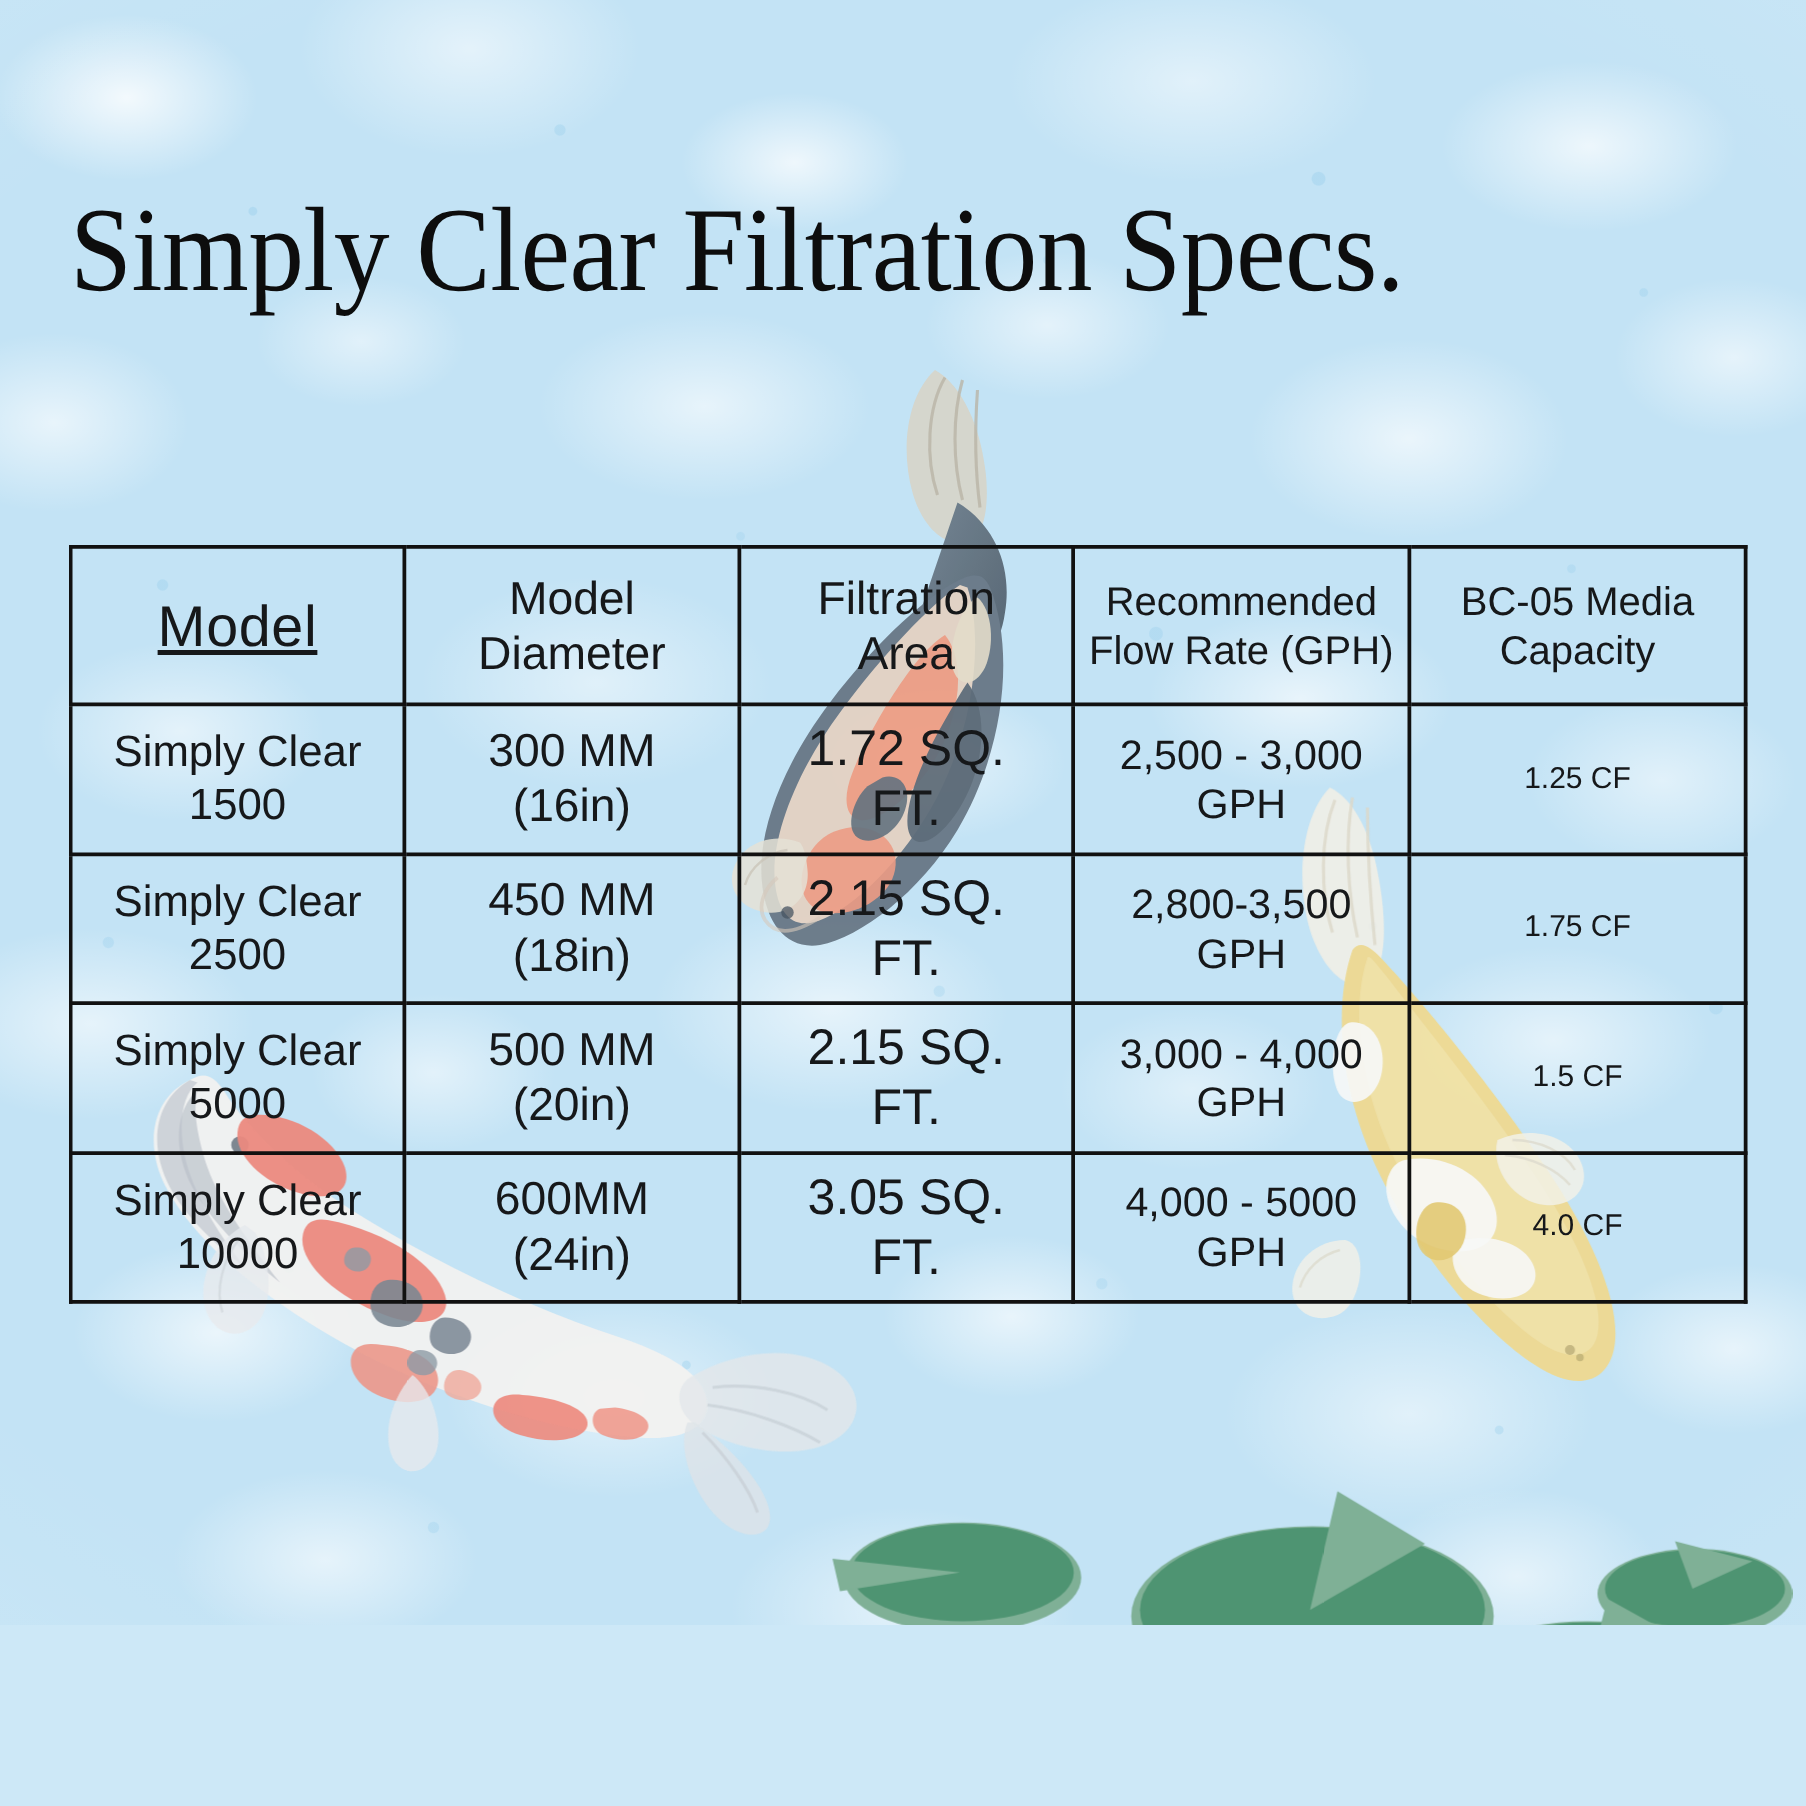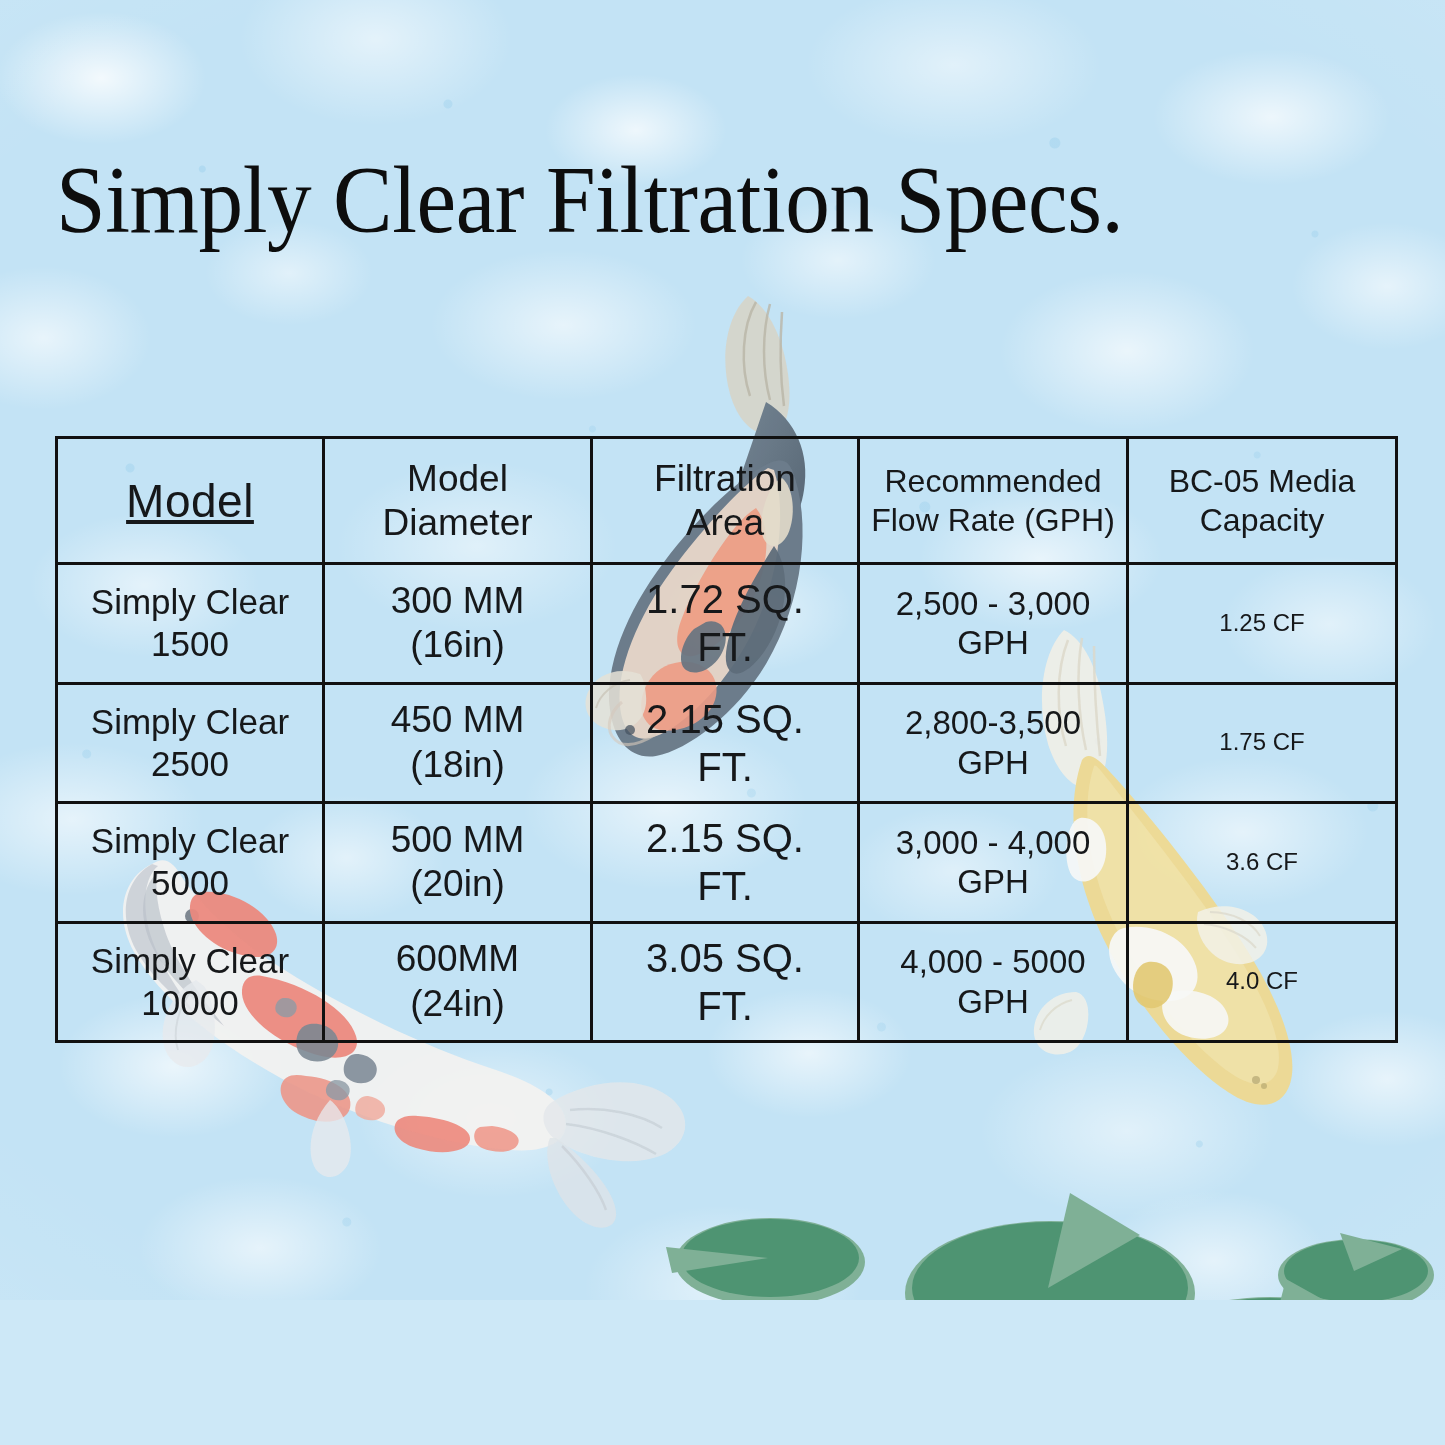--- a/index.html
+++ b/index.html
@@ -370,21 +370,21 @@
         </td>
         <td class="cell-area">
           <span class="ln">2.15 SQ.</span>
           <span class="ln">FT.</span>
         </td>
         <td class="cell-flow">
           <span class="ln">3,000 - 4,000</span>
           <span class="ln">GPH</span>
         </td>
         <td class="cell-cap">
-          <span class="ln">3.6 CF</span>
+          <span class="ln">1.5 CF</span>
         </td>
       </tr>
       <tr class="body-row">
         <td class="cell-model">
           <span class="ln">Simply Clear</span>
           <span class="ln">10000</span>
         </td>
         <td class="cell-dia">
           <span class="ln">600MM</span>
           <span class="ln">(24in)</span>

